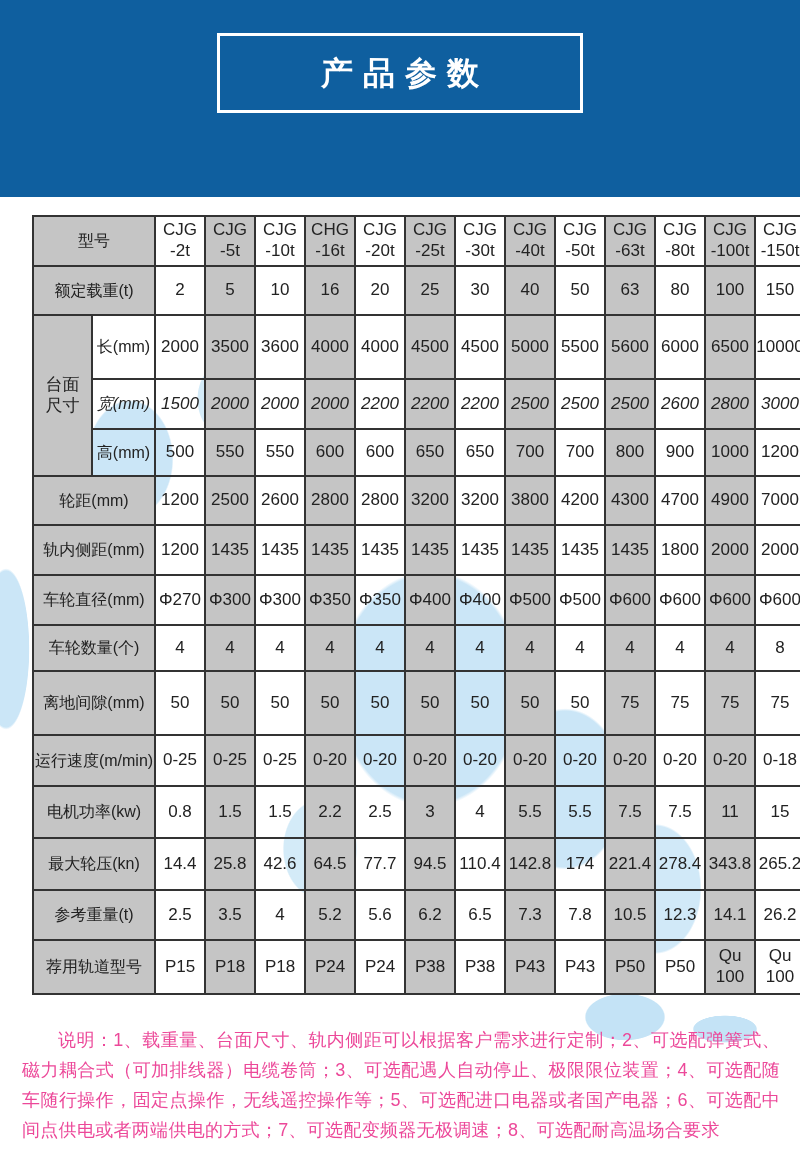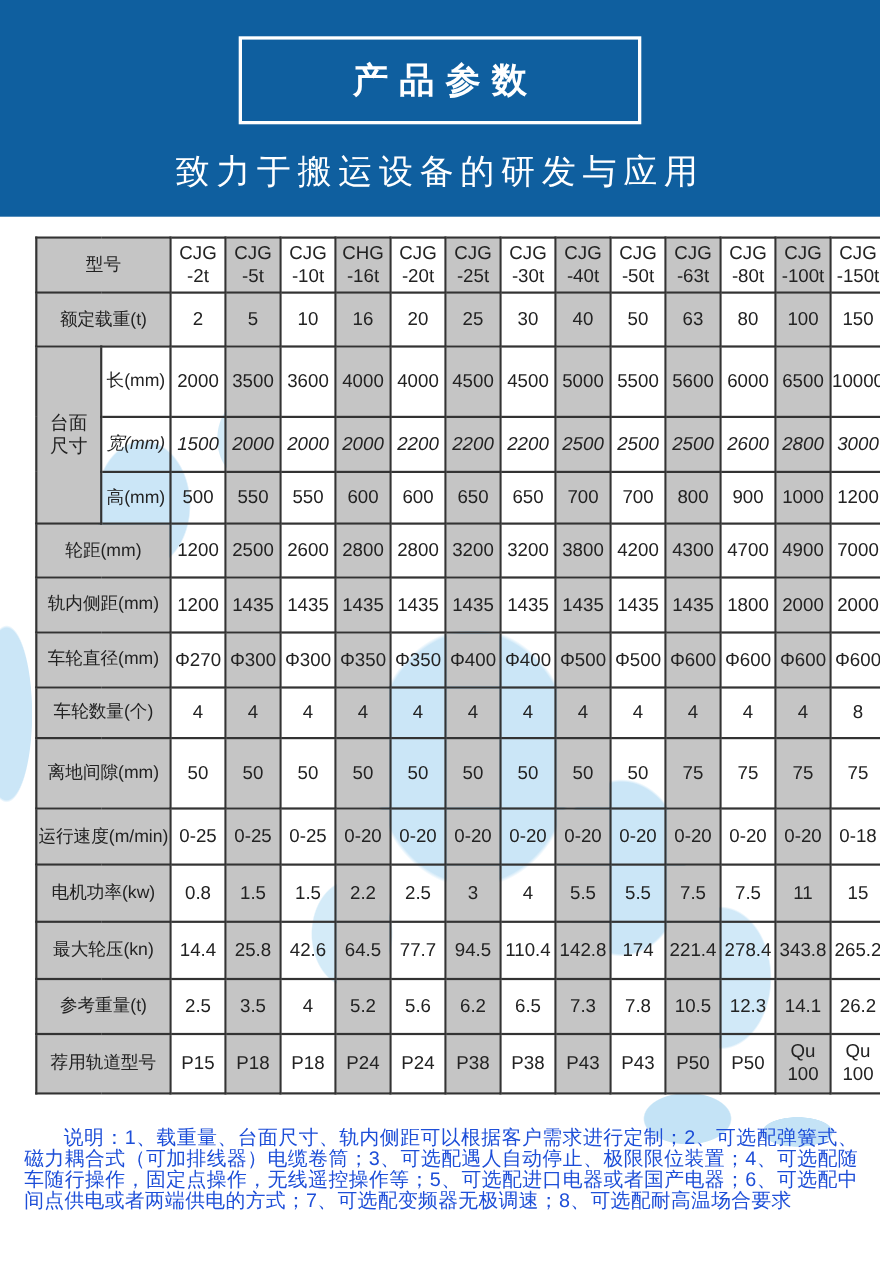--- a/index.html
+++ b/index.html
@@ -70,33 +70,32 @@
   .spec tr:nth-child(11) { height:51px; }
   .spec tr:nth-child(12) { height:52px; }
   .spec tr:nth-child(13) { height:52px; }
   .spec tr:nth-child(14) { height:50px; }
   .spec tr:nth-child(15) { height:54px; }
 
   
   .notes {
     position:relative; z-index:1;
     margin:30px 20px 0 22px;
-    font-size:18px; line-height:19px; color:#1d4ed8;
+    font-size:18px; line-height:30px; color:#ec4899;
     text-align:justify; text-indent:2em; font-weight:500;
     letter-spacing:0.3px;
   }
 </style>
 </head>
 <body>
 
 <div class="banner">
   <div class="title-box">
     <div class="title">产品参数</div>
   </div>
-  <div class="subtitle">致力于搬运设备的研发与应用</div>
 </div>
 
 <div class="table-section">
   <div class="map-bg"></div>
   <table class="spec">
     <colgroup>
       <col style="width:59px">
         <col style="width:63px">
       <col style="width:50px">
         <col style="width:50px">

